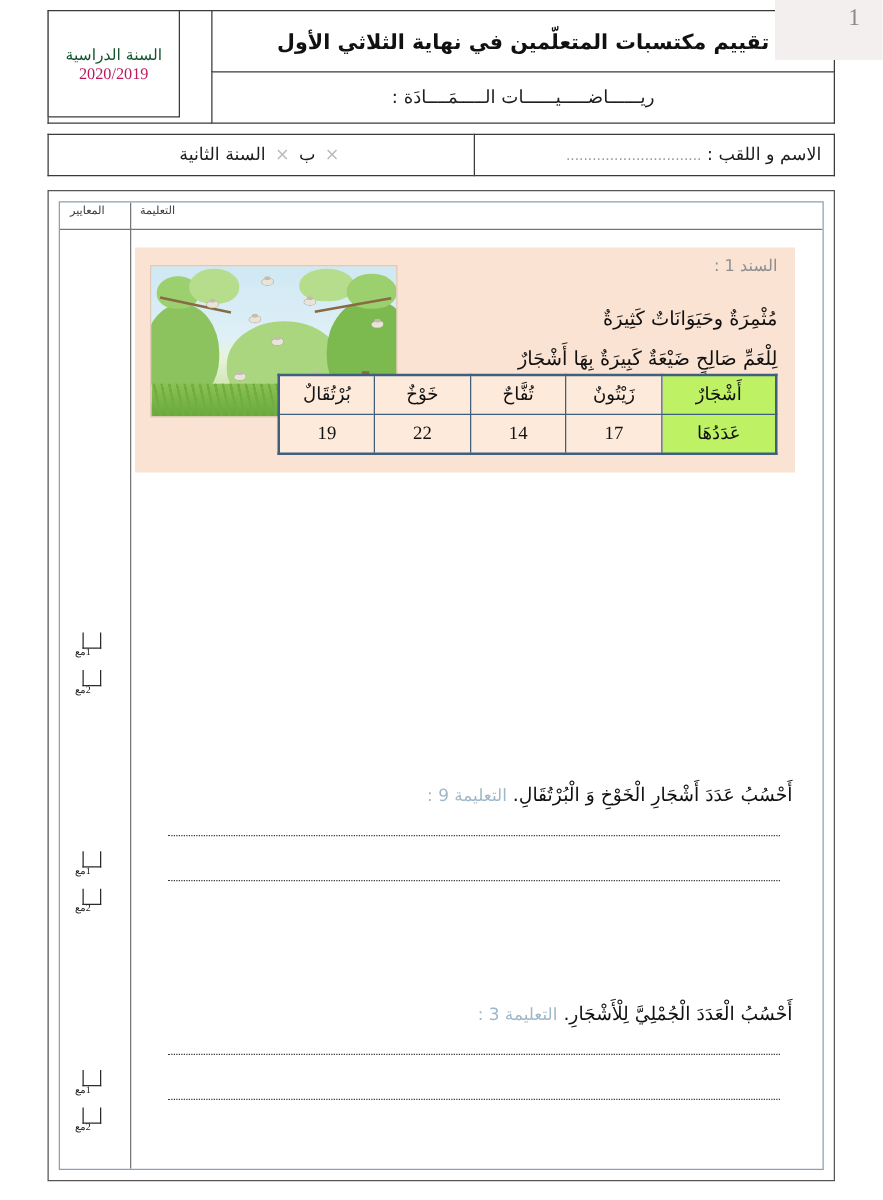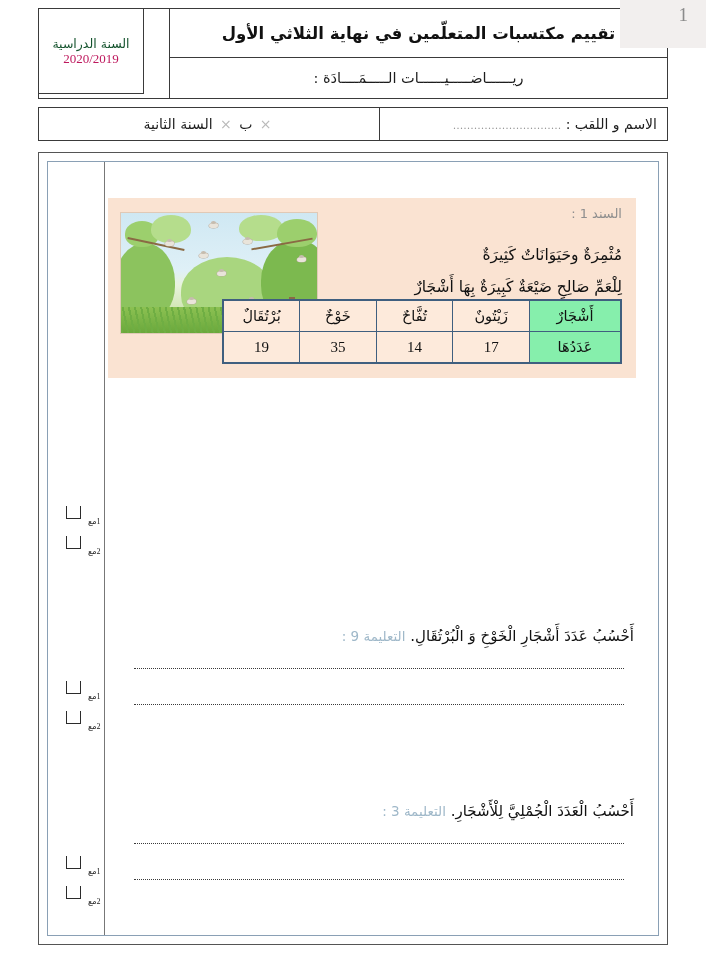--- a/index.html
+++ b/index.html
@@ -262,21 +262,21 @@
     border: 1.6px solid #3f5f7f;
     height: 28px;
     text-align: center;
     vertical-align: middle;
     font-size: 14.5px;
     color: #111;
     background: #fdeadb;
     padding: 1px 2px;
   }
   .data-table td.lead {
-    background: #86efac;
+    background: #bef264;
     width: 86px;
   }
   .data-table td.num {
     font-family: "Liberation Serif", serif;
     font-size: 15px;
     direction: ltr;
   }
 
   
   .instr-block { position: absolute; right: 0; left: 0; }
@@ -320,21 +320,20 @@
     border-top: none;
     box-sizing: border-box;
   }
   .crit-label {
     position: absolute;
     top: 11px;
     left: 6px;
     font-size: 8px;
     color: #1a1a1a;
     white-space: nowrap;
-    margin-left: 28px;
   }
   .crit-label .cn { font-family: "Liberation Serif", serif; }
 </style>
 </head>
 <body>
 
 <div class="page">
 
   <div class="corner-tab"></div>
   <div class="corner-num">1</div>
@@ -378,20 +377,24 @@
   </div>
 
   <div style="position:absolute; top:8px; left:38px; width:106px; height:86px; border:1.6px solid #3a3a3a; box-sizing:border-box; display:flex; flex-direction:column; align-items:center; justify-content:center; background:#fff;">
     <div style="font-size:12.5px; color:#14532d;">السنة الدراسية</div>
     <div class="yr-num" style="font-size:13px; color:#be185d; font-family:Liberation Serif, serif;">2020/2019</div>
   </div>
 
   <div class="main-frame">
     <div class="inner-box">
 
+      <div class="colhead">
+        <span class="ch ch-criteria">المعايير</span>
+        <span class="ch ch-instr">التعليمة</span>
+      </div>
 
       <div class="vline vline-a"></div>
 
       <div class="content">
 
         <div class="source-panel">
           <div class="source-label">السند 1 :</div>
 
           <div class="source-illus">
 
@@ -438,21 +441,21 @@
                 <td class="lead">أَشْجَارٌ</td>
                 <td>زَيْتُونٌ</td>
                 <td>تُفَّاحٌ</td>
                 <td>خَوْخٌ</td>
                 <td>بُرْتُقَالٌ</td>
               </tr>
               <tr>
                 <td class="lead">عَدَدُهَا</td>
                 <td class="num">17</td>
                 <td class="num">14</td>
-                <td class="num">35</td>
+                <td class="num">22</td>
                 <td class="num">19</td>
               </tr>
             </tbody>
               </table>
           </div>
         </div>
 
 
         <div class="instr-block" style="top:443px;">
           <div class="instr-line">

